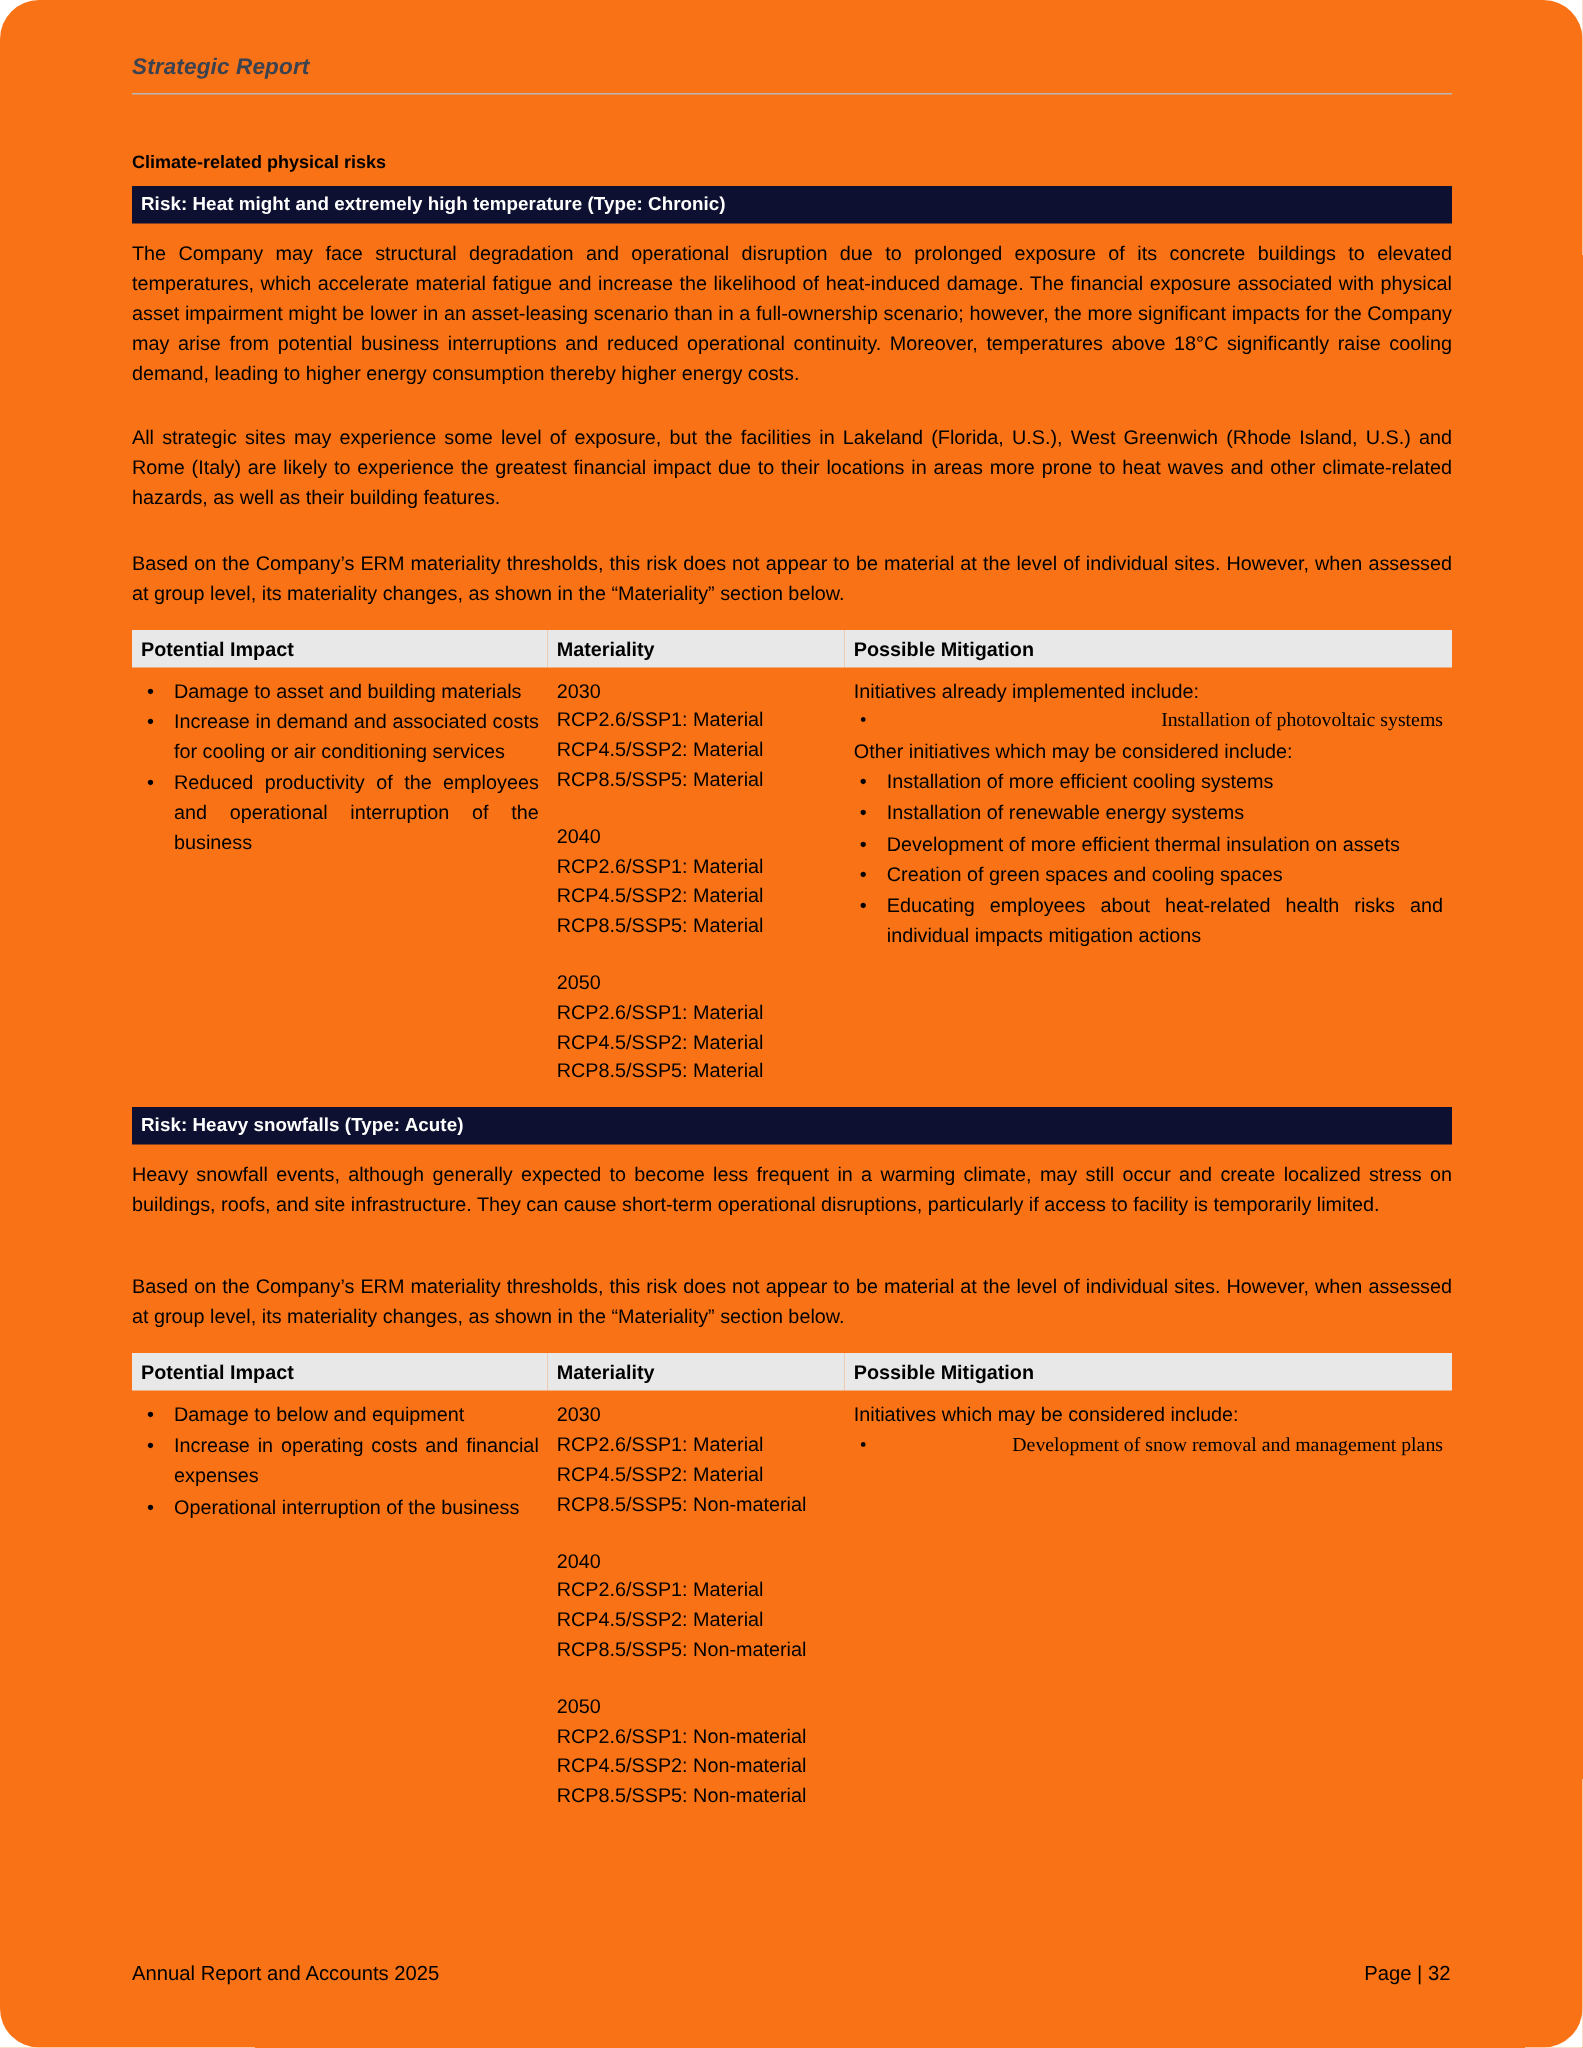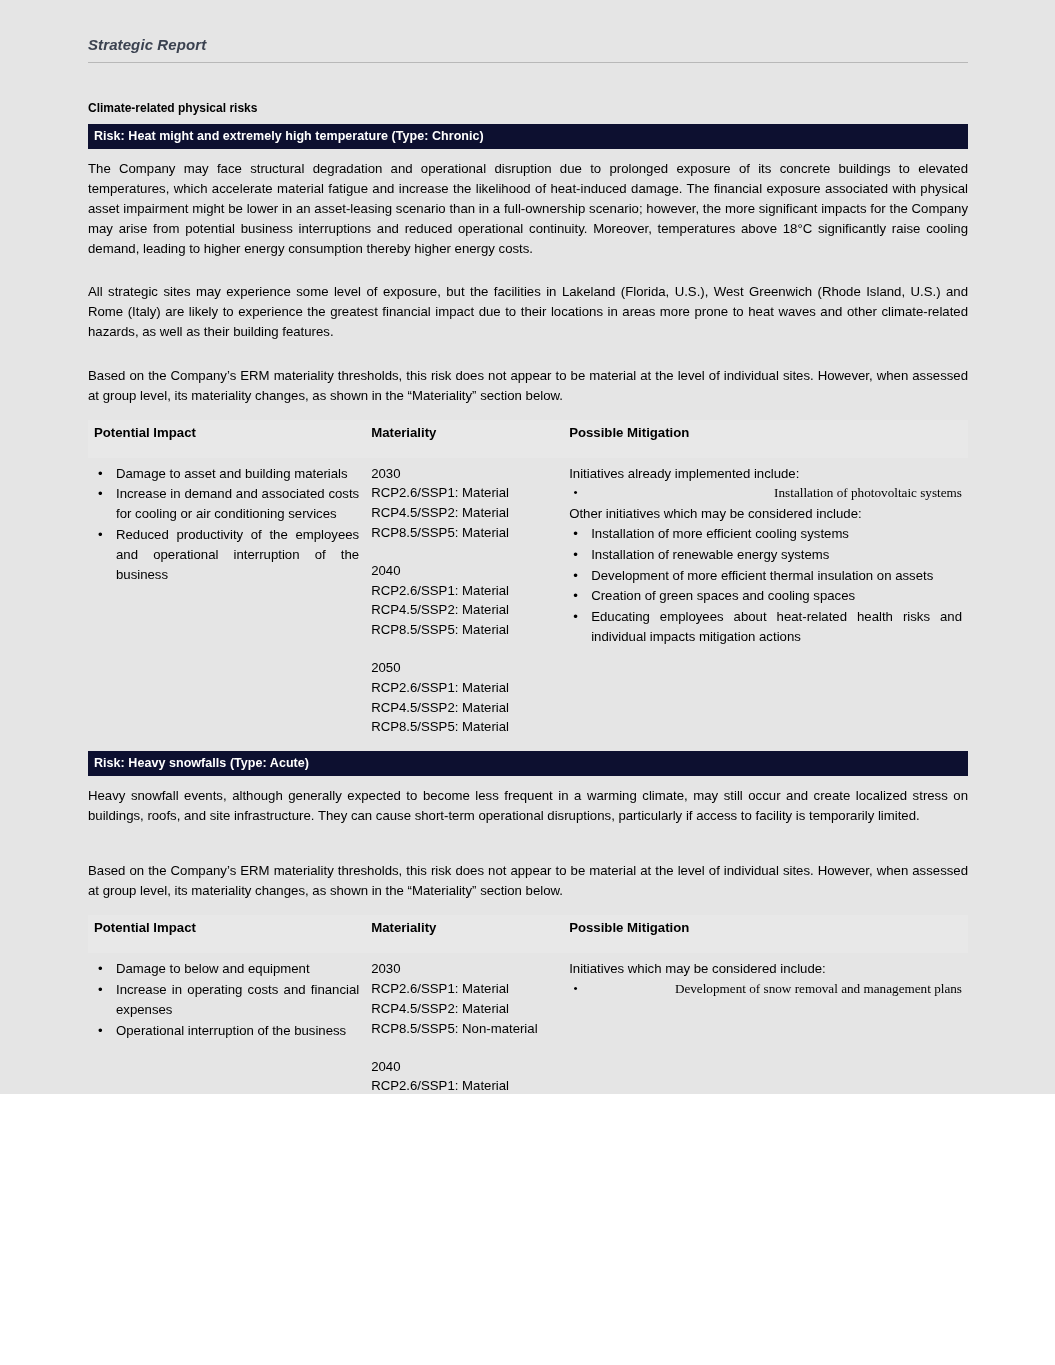--- a/index.html
+++ b/index.html
@@ -7,25 +7,26 @@
     padding: 0;
     background: #ffffff;
   }
   body {
     font-family: "Liberation Sans", sans-serif;
     color: #000000;
   }
   .page {
     position: relative;
     width: 1055px;
-    height: 1094px;
+    height: 1365px;
     margin: 0 auto;
-    background: #e5e5e5;
+    background: #f97316;
     box-sizing: border-box;
     overflow: hidden;
+    border-radius: 26px;
   }
   .content {
     position: absolute;
     left: 88px;
     top: 36px;
     width: 880px;
   }
   .header-band {
     border-bottom: 1px solid #b8b8b8;
     padding-bottom: 9px;
@@ -69,21 +70,21 @@
     width: 100%;
     border-collapse: collapse;
     margin-top: 14px;
     table-layout: fixed;
   }
   table.risk-table th {
     background: #e8e8e8;
     text-align: left;
     font-size: 13.2px;
     font-weight: bold;
-    padding: 5px 6px 18px 6px;
+    padding: 5px 6px 5px 6px;
     vertical-align: top;
   }
   table.risk-table td {
     vertical-align: top;
     font-size: 13.2px;
     padding: 6px 6px 4px 6px;
     line-height: 1.5;
   }
   .col-impact { width: 31.5%; }
   .col-materiality { width: 22.5%; }
@@ -279,14 +280,18 @@
             <ul class="bullets nojustify">
               <li>Development of snow removal and management plans</li>
             </ul>
           </td>
         </tr>
       </tbody>
     </table>
 
   </div>
 
+  <div class="footer">
+    <div>Annual Report and Accounts 2025</div>
+    <div>Page | 32</div>
+  </div>
 
 </div>
 
 </body></html>

